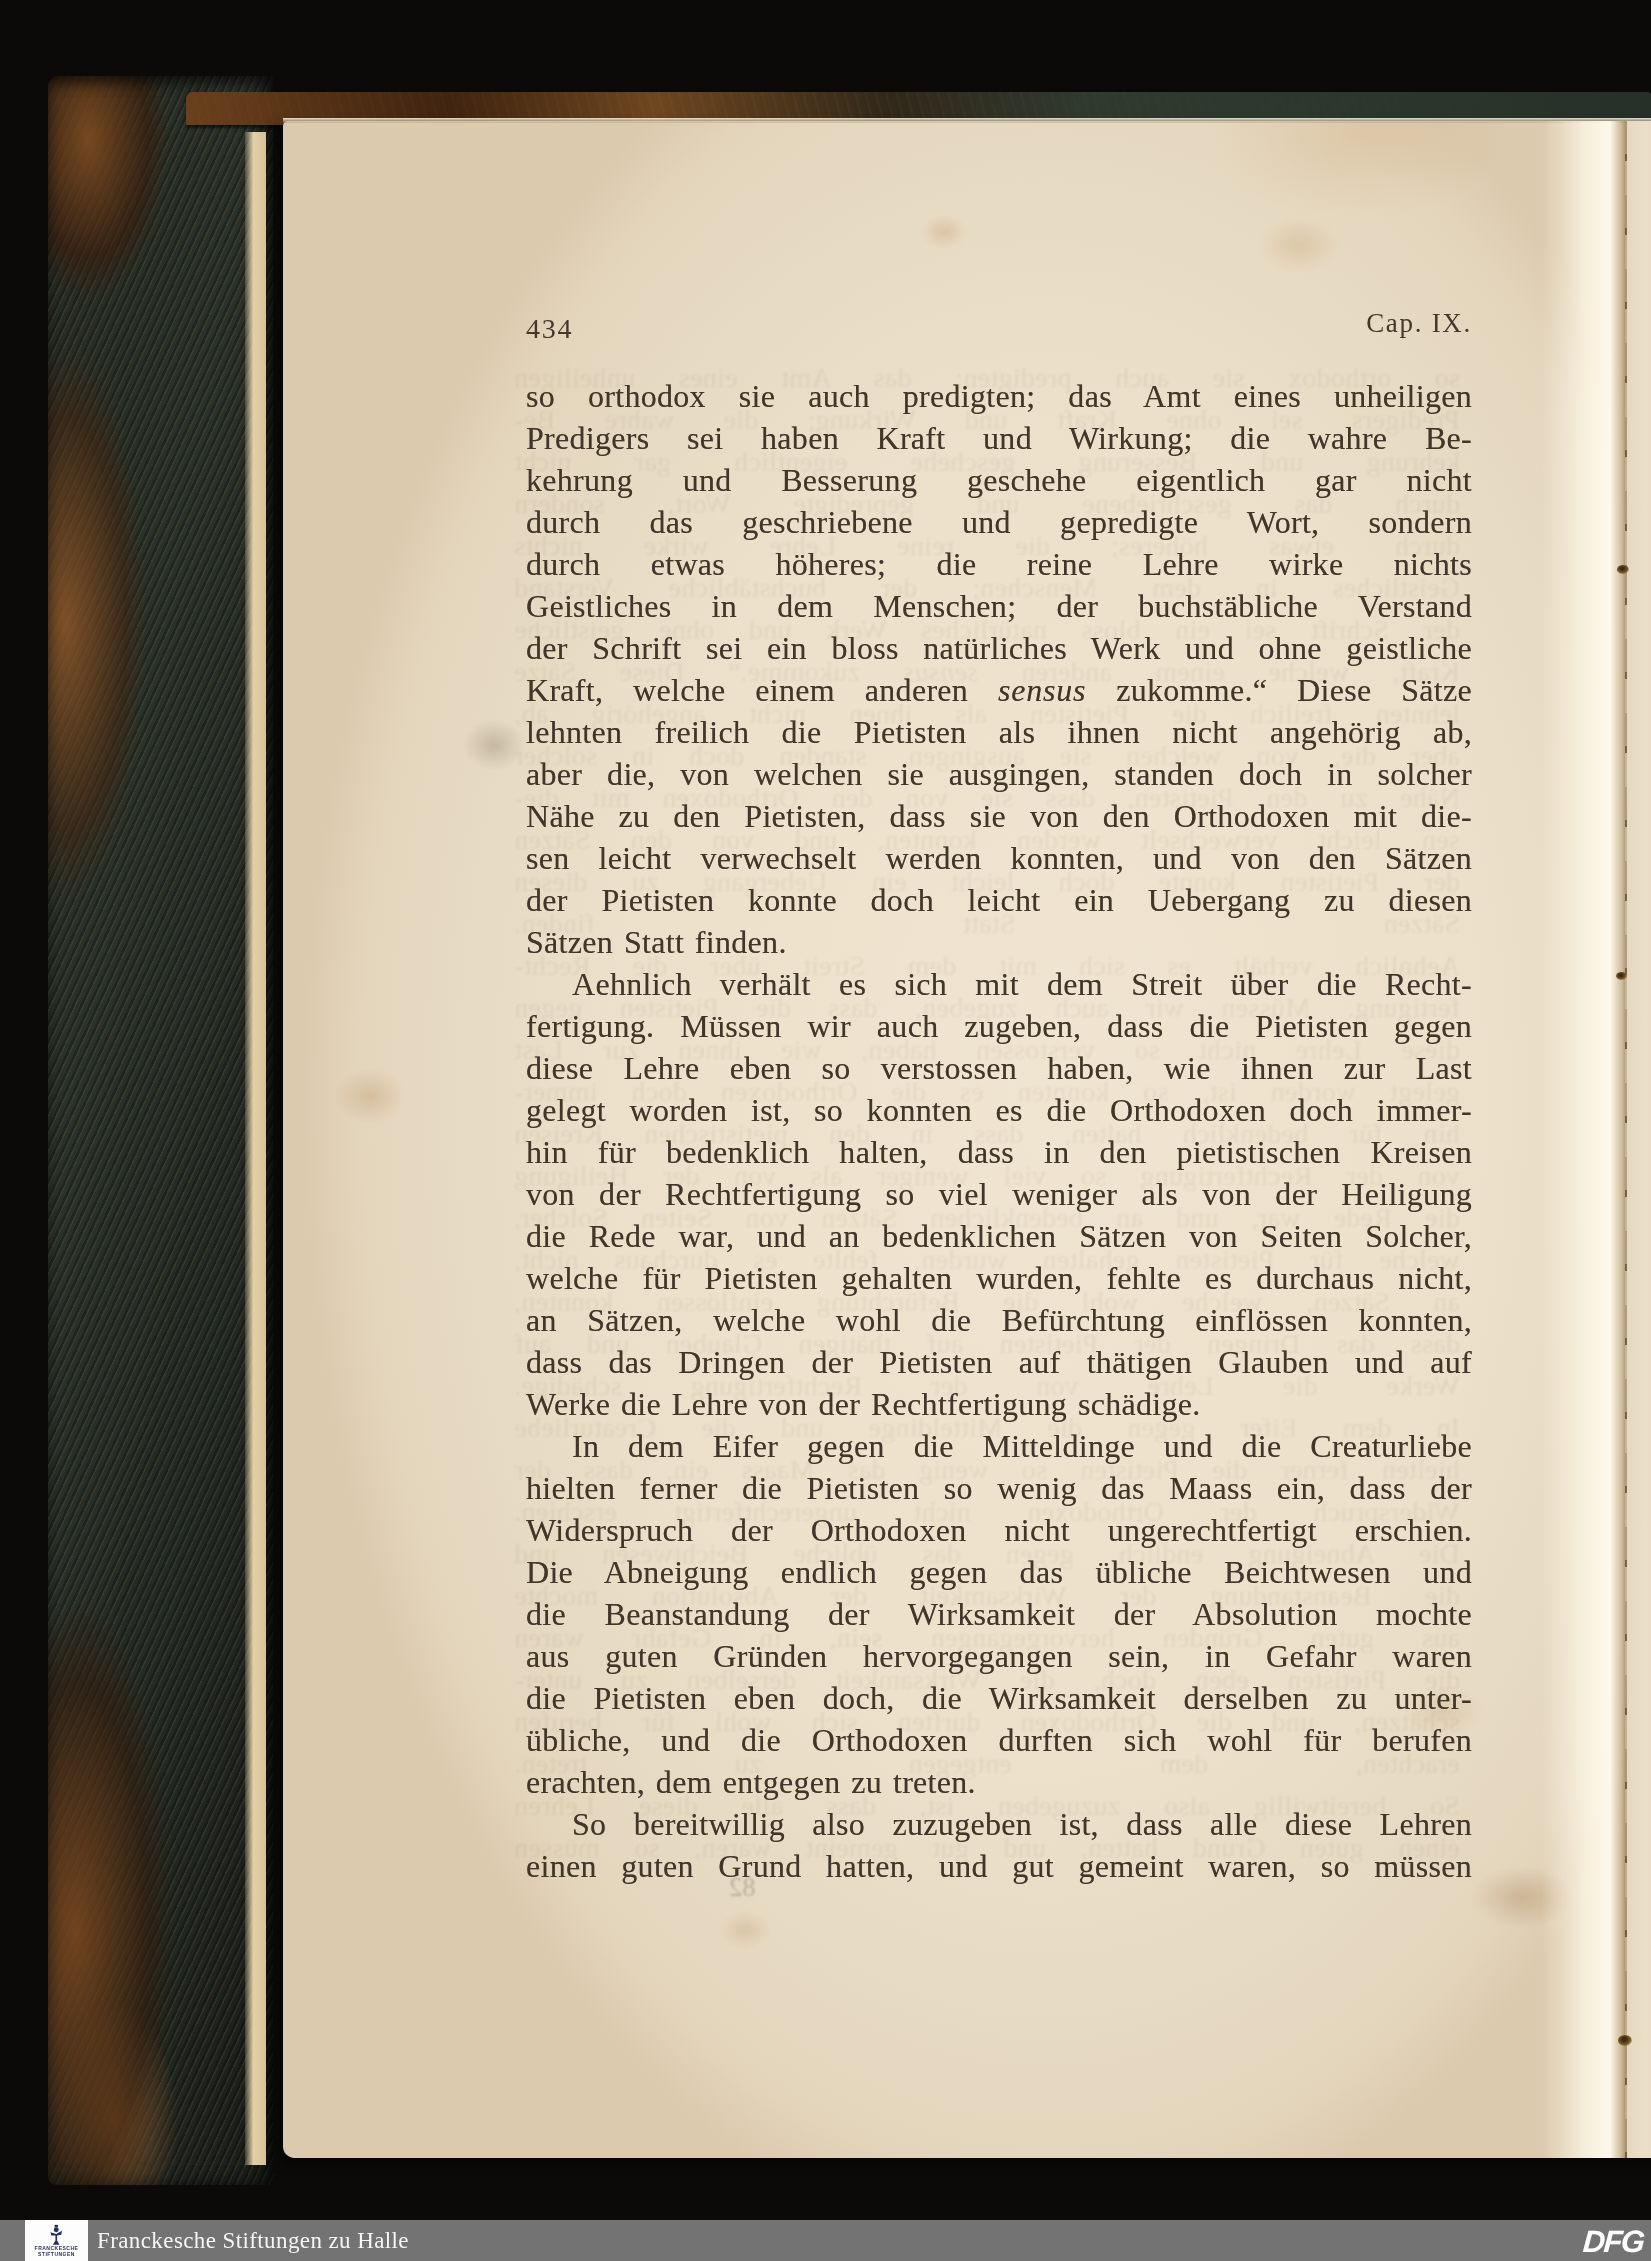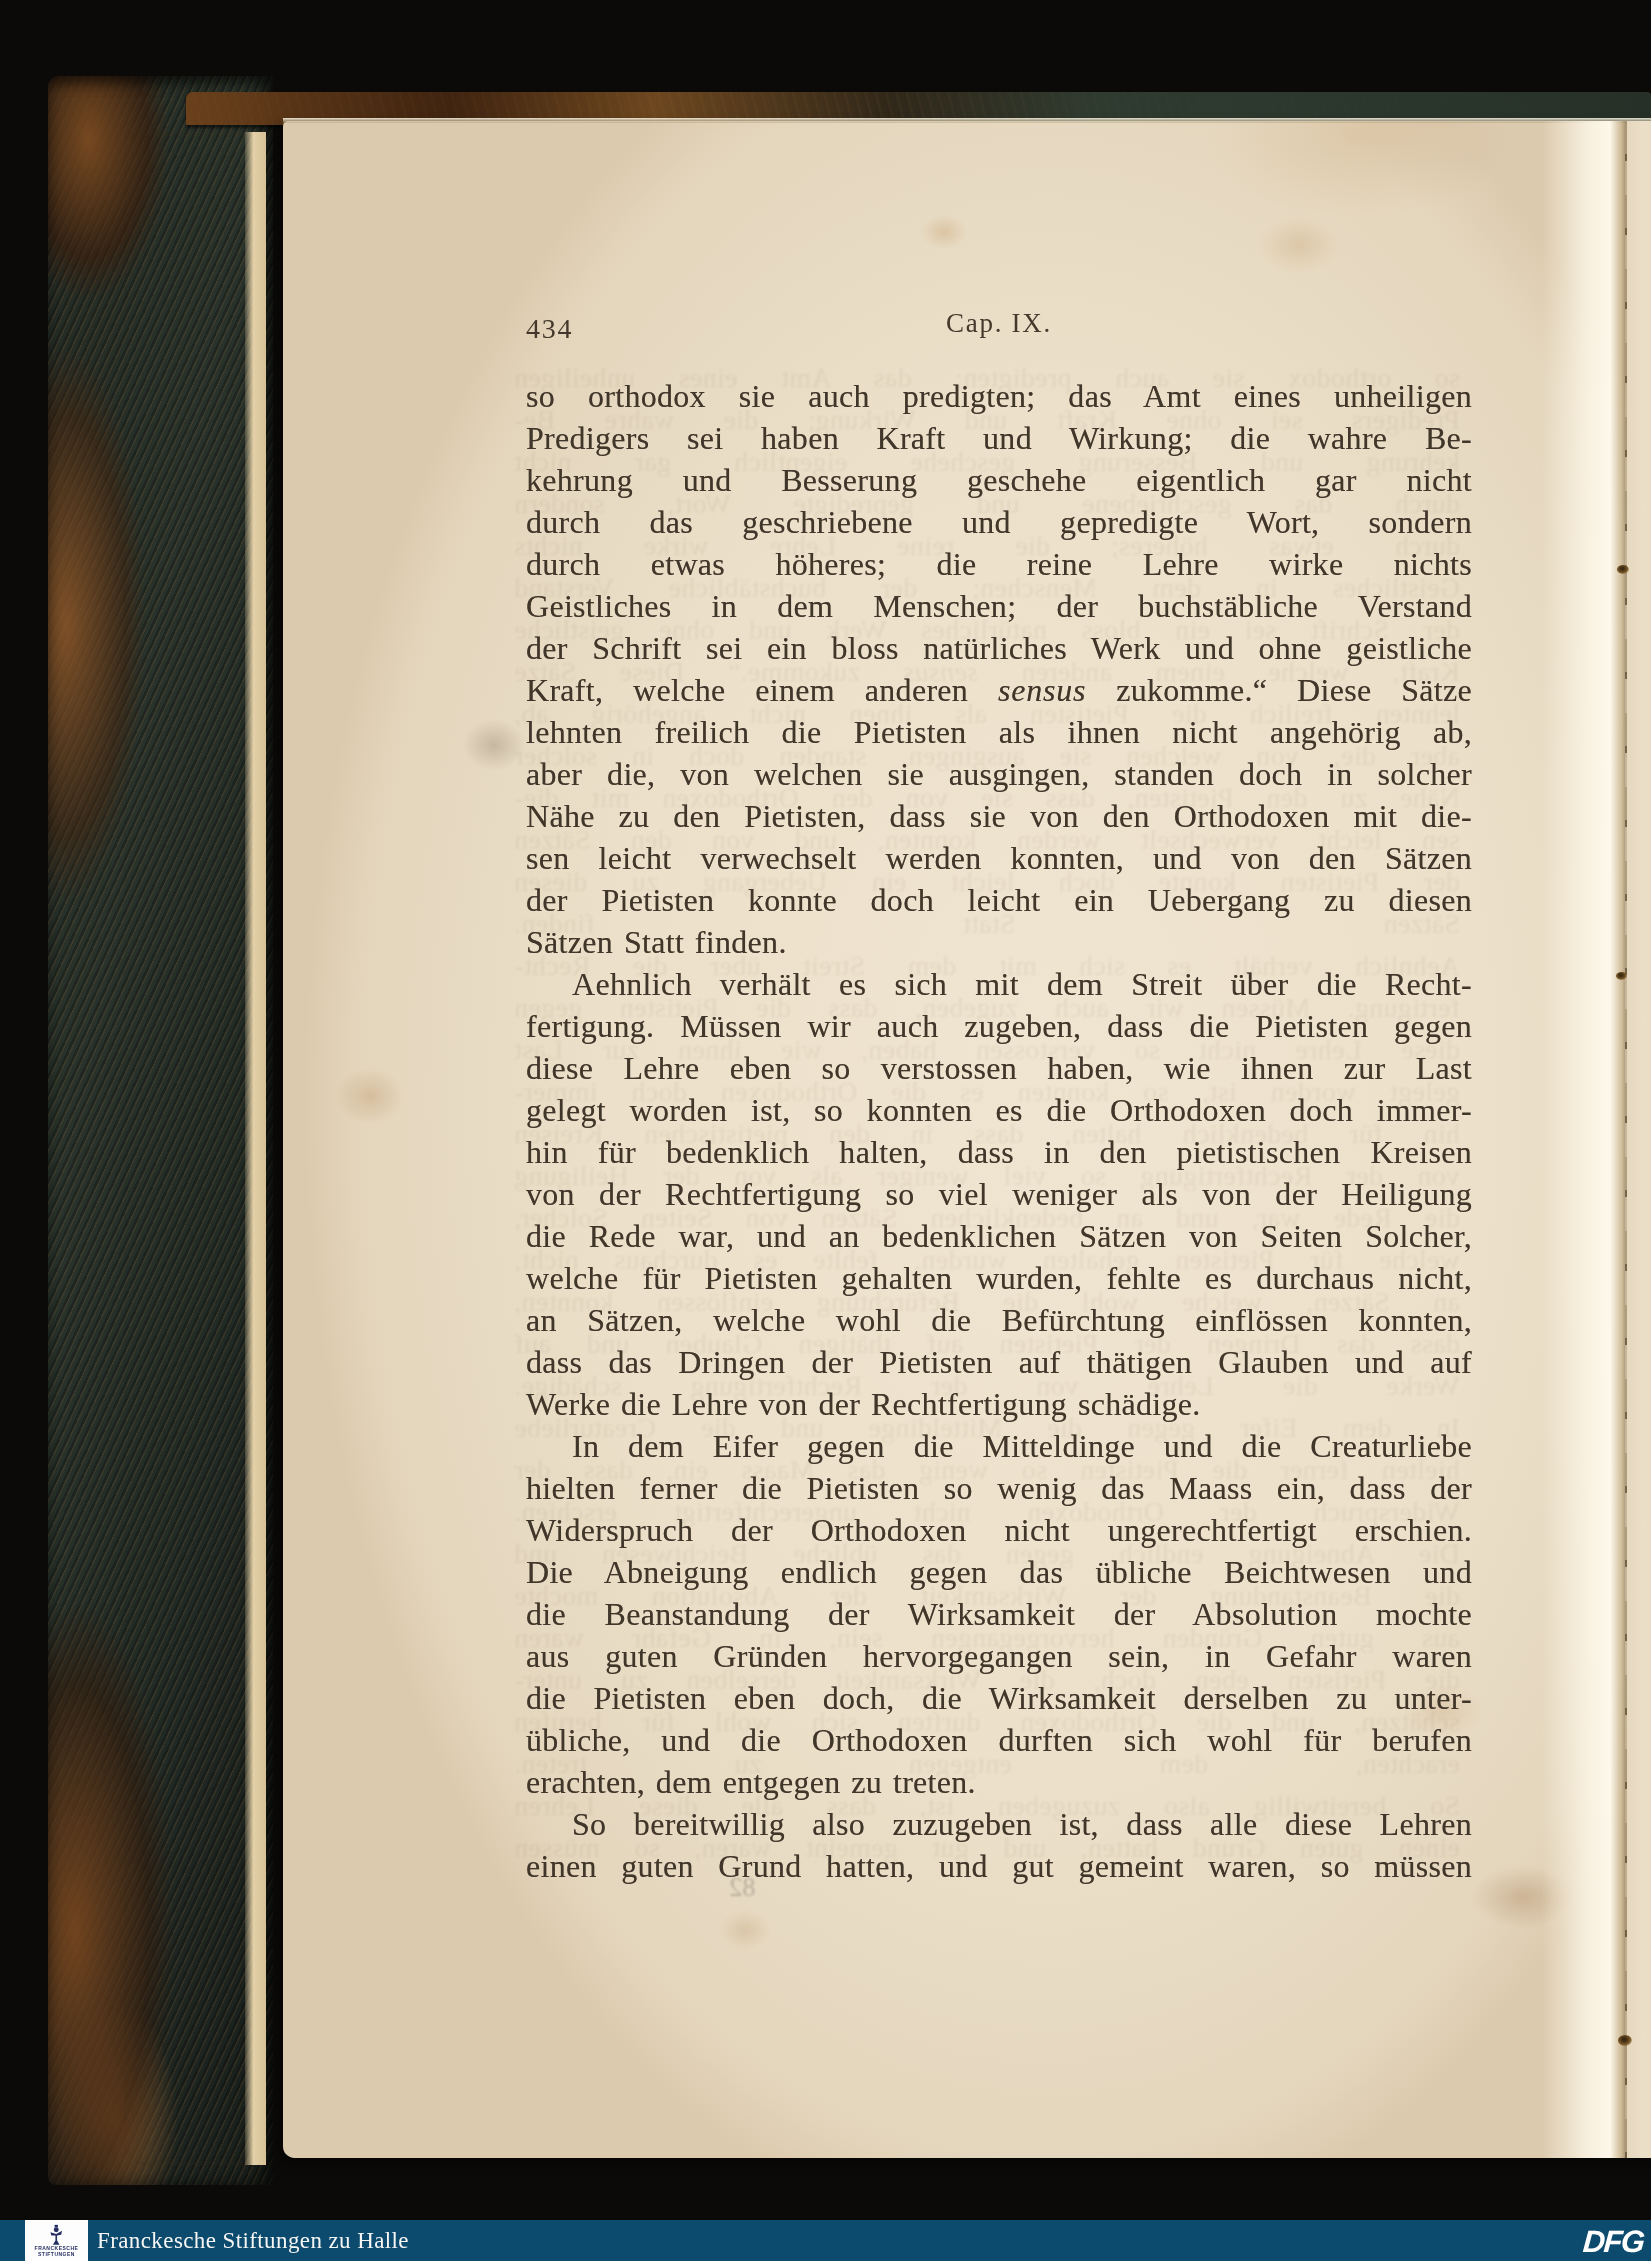--- a/index.html
+++ b/index.html
@@ -63,41 +63,41 @@
     border-radius:0 1.7px 1.7px 0;}
   .wormhole{position:absolute;border-radius:50%;
     background:radial-gradient(ellipse at 45% 40%, #3a2a12 15%, #7a5828 55%, rgba(122,88,40,.0) 80%);}
   .wh1{right:43px;top:444px;width:12.4px;height:9px;}
   .wh2{right:45px;top:851px;width:10.7px;height:8.3px;}
   .wh3{right:40px;top:1914px;width:14px;height:10.7px;}
 
   
   .page-head{position:absolute;left:243px;top:187px;width:946px;height:41px;color:#43382b;}
   .pageno{position:absolute;left:0;top:5px;font-size:28px;letter-spacing:1.7px;}
-  .chapter{position:absolute;left:0;top:0;width:100%;text-align:center;font-size:27px;letter-spacing:1.7px;}
+  .chapter{position:absolute;left:0;top:0;width:100%;text-align:right;font-size:27px;letter-spacing:1.7px;}
 
   .text-block{position:absolute;left:243px;top:254px;width:946px;color:#41362a;
     font-size:32px;line-height:42px;letter-spacing:0.3px;word-spacing:2.5px;}
   .text-block .line{text-align:justify;text-align-last:justify;white-space:normal;
     text-shadow:0 0 0.5px rgba(65,54,42,.55);}
   .text-block .line.last{text-align-last:left;}
   .text-block .line.indent{text-indent:46px;}
   .text-block em{font-style:italic;letter-spacing:0.8px;}
 
   
   .ghost{position:absolute;left:231px;top:236px;width:946px;color:#5a4a32;
     font-size:28px;line-height:42px;letter-spacing:0.3px;word-spacing:2.5px;
     transform:scaleX(-1);opacity:.075;filter:blur(1.1px);pointer-events:none;}
   .ghost .line{text-align:justify;text-align-last:justify;}
 
   .bleed-mark{position:absolute;left:446px;top:1751px;font-size:26.4px;color:#6d6a5e;
     opacity:.38;filter:blur(0.8px);transform:scaleX(-1);}
 
   
-  .footer-bar{position:absolute;left:0;bottom:0;width:1652px;height:41px;background:#0c4a6e;}
+  .footer-bar{position:absolute;left:0;bottom:0;width:1652px;height:41px;background:#737373;}
   .logo-box{position:absolute;left:25px;top:0;width:63px;height:41px;background:#fdfdfd;
     display:flex;flex-direction:column;align-items:center;justify-content:center;cursor:pointer;}
   .logo-glyph{width:16.5px;height:21.5px;margin-bottom:0.8px;}
   .logo-lines{font-family:"Liberation Sans",sans-serif;font-size:5px;line-height:5.8px;
     color:#252e63;text-align:center;letter-spacing:0.5px;font-weight:bold;}
   .inst-label{position:absolute;left:97px;top:0;height:41px;display:flex;align-items:center;
     color:#f6f6f4;font-size:23px;letter-spacing:0.4px;cursor:pointer;}
   .dfg{position:absolute;right:8.3px;top:4.1px;color:#ffffff;font-family:"Liberation Sans",sans-serif;
     font-weight:bold;font-style:italic;font-size:31px;letter-spacing:-1.7px;transform:skewX(-4deg);cursor:pointer;}
 </style>

